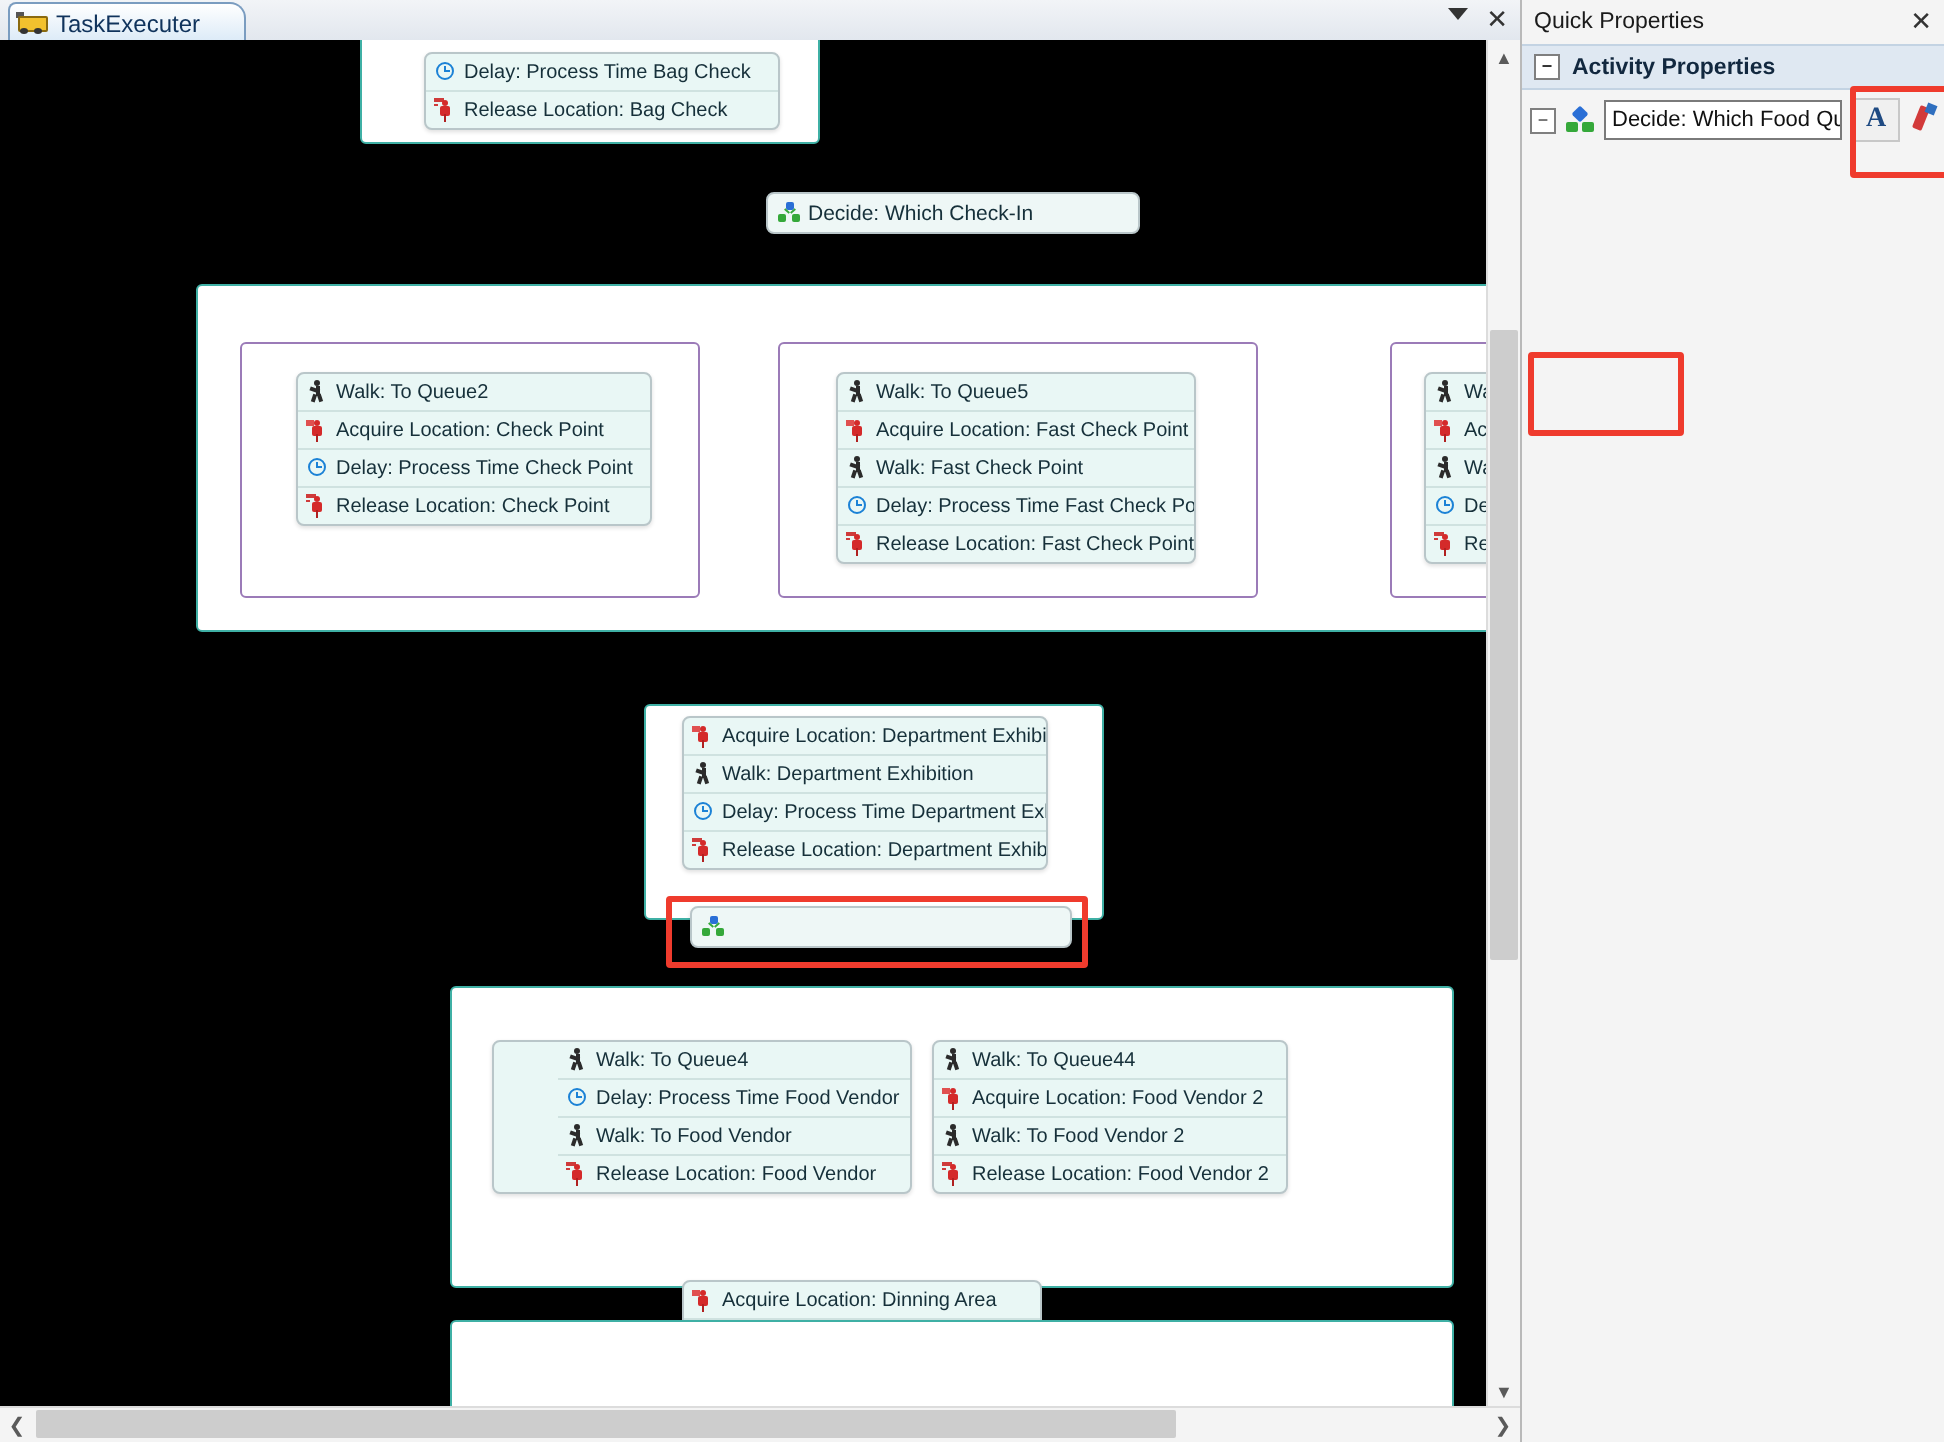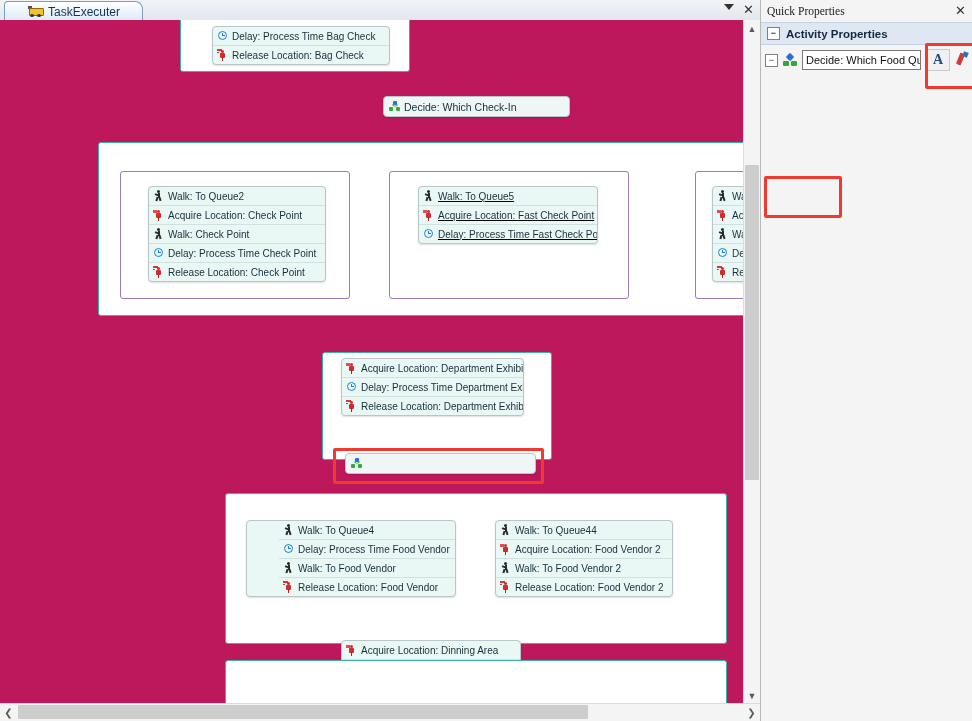--- a/index.html
+++ b/index.html
@@ -17,37 +17,37 @@
     position:absolute;left:0;top:0;width:760px;height:721px;
     background:#ffffff;
   }
   .tabstrip{
     position:absolute;left:0;top:0;width:760px;height:20px;
     background:linear-gradient(#f2f4f7,#e2e7ee);
     border-bottom:1px solid #9fb3c8;
   }
   .tab{
     position:absolute;left:4px;top:1px;height:19px;
-    padding:0 22px 0 24px;
+    padding:0 22px 0 4px;
     display:flex;align-items:center;gap:5px;
     background:linear-gradient(#ffffff,#dbeaf7);
     border:1px solid #7a9cc0;border-bottom:none;
     border-radius:4px 8px 0 0;
     font-size:12px;color:#10335c;
     box-shadow:0 0 0 0 rgba(0,0,0,0);
   }
   .tab-icon{width:14px;height:11px;position:relative;display:inline-block;}
   .tab-icon .body{position:absolute;left:0;top:2px;width:13px;height:6px;background:#f2c12e;border:1px solid #8a6a10;border-radius:1px;}
   .tab-icon .fork{position:absolute;left:-1px;top:0px;width:4px;height:3px;background:#555;}
   .tab-icon .w1{position:absolute;left:1px;top:8px;width:4px;height:3px;background:#333;border-radius:50%;}
   .tab-icon .w2{position:absolute;left:8px;top:8px;width:4px;height:3px;background:#333;border-radius:50%;}
 
   .canvas{
     position:absolute;left:0;top:20px;width:744px;height:684px;
-    background:#be185d;overflow:hidden;
+    background:#000000;overflow:hidden;
   }
 
   
   .group{
     position:absolute;border:1px solid #3fb0a5;border-radius:3px;background:#ffffff;
   }
   .group.purple{border-color:#9b7bb8;}
 
   
   .pblock{
@@ -137,21 +137,21 @@
   .hscroll .arrow.rt{right:0;}
   .hscroll .thumb{position:absolute;top:1px;left:18px;width:570px;height:14px;background:#cdcdcd;border-radius:1px;}
 
   
   .qp{
     position:absolute;left:760px;top:0;width:212px;height:721px;
     background:#f4f4f4;border-left:1px solid #b9b9b9;
   }
   .qp-title{
     position:relative;height:22px;display:flex;align-items:center;
-    padding:0 6px;font-size:11.5px;color:#1a1a1a;background:#f4f4f4;font-family:Liberation Serif, serif;
+    padding:0 6px;font-size:11.5px;color:#1a1a1a;background:#f4f4f4;
   }
   .qp-title .x{position:absolute;right:7px;top:4px;font-size:13px;color:#333;line-height:13px;cursor:pointer;}
   .qp-sec{
     height:21px;display:flex;align-items:center;gap:6px;padding:0 6px;
     background:#dfe8f2;border-top:1px solid #c3d3e3;border-bottom:1px solid #c3d3e3;
     font-weight:bold;font-size:11.5px;color:#12283f;
   }
   .expander{
     width:11px;height:11px;border:1px solid #7f7f7f;background:#fff;
     display:inline-flex;align-items:center;justify-content:center;
@@ -254,77 +254,87 @@
         <div class="prow">
             <span class="ic loc">
               <span class="f"></span>
               <span class="h"></span>
               <span class="b"></span>
               <span class="p"></span>
             </span>
             <span>Acquire Location: Check Point</span>
           </div>
         <div class="prow">
-            <span class="ic walk">
-              <span class="h"></span>
-              <span class="b"></span>
-              <span class="a"></span>
-              <span class="l1"></span>
-              <span class="l2"></span>
-            </span>
-            <span>Walk: Check Point</span>
-          </div>
-        <div class="prow">
             <span class="ic delay">
               <span class="c"></span>
               <span class="hand"></span>
               <span class="hand2"></span>
             </span>
             <span>Delay: Process Time Check Point</span>
           </div>
         <div class="prow">
             <span class="ic loc rel">
               <span class="f"></span>
               <span class="d"></span>
               <span class="h"></span>
               <span class="b"></span>
               <span class="p"></span>
             </span>
             <span>Release Location: Check Point</span>
           </div>
       </div>
 
-      <div class="pblock" style="left:418px;top:166px;width:178px;text-decoration:underline;">
+      <div class="pblock" style="left:418px;top:166px;width:178px;">
         <div class="prow">
             <span class="ic walk">
               <span class="h"></span>
               <span class="b"></span>
               <span class="a"></span>
               <span class="l1"></span>
               <span class="l2"></span>
             </span>
             <span>Walk: To Queue5</span>
           </div>
         <div class="prow">
             <span class="ic loc">
               <span class="f"></span>
               <span class="h"></span>
               <span class="b"></span>
               <span class="p"></span>
             </span>
             <span>Acquire Location: Fast Check Point</span>
+          </div>
+        <div class="prow">
+            <span class="ic walk">
+              <span class="h"></span>
+              <span class="b"></span>
+              <span class="a"></span>
+              <span class="l1"></span>
+              <span class="l2"></span>
+            </span>
+            <span>Walk: Fast Check Point</span>
           </div>
         <div class="prow">
             <span class="ic delay">
               <span class="c"></span>
               <span class="hand"></span>
               <span class="hand2"></span>
             </span>
             <span>Delay: Process Time Fast Check Point</span>
           </div>
+        <div class="prow">
+            <span class="ic loc rel">
+              <span class="f"></span>
+              <span class="d"></span>
+              <span class="h"></span>
+              <span class="b"></span>
+              <span class="p"></span>
+            </span>
+            <span>Release Location: Fast Check Point</span>
+          </div>
       </div>
 
       <div class="pblock" style="left:712px;top:166px;width:176px;">
         <div class="prow">
             <span class="ic walk">
               <span class="h"></span>
               <span class="b"></span>
               <span class="a"></span>
               <span class="l1"></span>
               <span class="l2"></span>
@@ -373,20 +383,30 @@
       <div class="group" style="left:322px;top:332px;width:228px;height:106px;"></div>
       <div class="pblock" style="left:341px;top:338px;width:181px;">
         <div class="prow">
             <span class="ic loc">
               <span class="f"></span>
               <span class="h"></span>
               <span class="b"></span>
               <span class="p"></span>
             </span>
             <span>Acquire Location: Department Exhibition</span>
+          </div>
+        <div class="prow">
+            <span class="ic walk">
+              <span class="h"></span>
+              <span class="b"></span>
+              <span class="a"></span>
+              <span class="l1"></span>
+              <span class="l2"></span>
+            </span>
+            <span>Walk: Department Exhibition</span>
           </div>
         <div class="prow">
             <span class="ic delay">
               <span class="c"></span>
               <span class="hand"></span>
               <span class="hand2"></span>
             </span>
             <span>Delay: Process Time Department Exhibition</span>
           </div>
         <div class="prow">
@@ -447,21 +467,21 @@
               <span class="f"></span>
               <span class="d"></span>
               <span class="h"></span>
               <span class="b"></span>
               <span class="p"></span>
             </span>
             <span>Release Location: Food Vendor</span>
           </div>
       </div>
 
-      <div class="pblock" style="left:495px;top:500px;width:176px;">
+      <div class="pblock" style="left:466px;top:500px;width:176px;">
         <div class="prow">
             <span class="ic walk">
               <span class="h"></span>
               <span class="b"></span>
               <span class="a"></span>
               <span class="l1"></span>
               <span class="l2"></span>
             </span>
             <span>Walk: To Queue44</span>
           </div>

